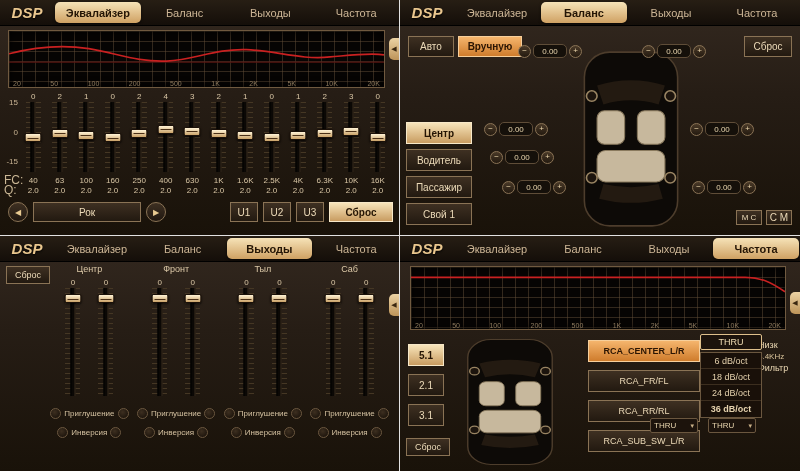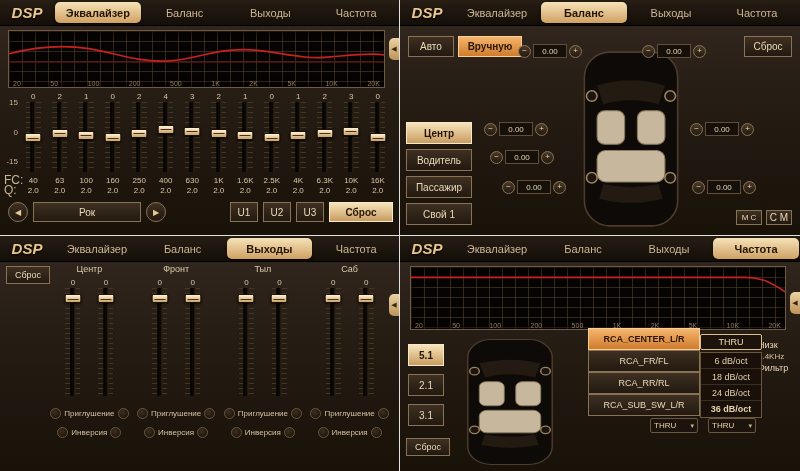--- a/index.html
+++ b/index.html
@@ -68,42 +68,42 @@
   .b-manual{position:absolute;left:58px;top:36px;width:64px;height:21px;}
   .b-reset{position:absolute;right:8px;top:36px;width:48px;height:21px;}
   .pos-stack{position:absolute;left:6px;top:122px;display:flex;flex-direction:column;gap:5px;}
   .pos-btn{width:66px;height:22px;}
   .car{position:absolute;}
   .car svg{width:100%;height:100%;}
   .car-lg{left:178px;top:50px;width:106px;height:178px;}
   .car-sm{left:62px;top:102px;width:96px;height:128px;}
   .spinner{position:absolute;display:flex;align-items:center;gap:2px;z-index:4;}
   .spin-btn{width:13px;height:13px;border-radius:50%;background:linear-gradient(#4a3a28,#241a10);border:1px solid #8a7355;color:#eed9ae;font-size:8px;line-height:1;display:flex;align-items:center;justify-content:center;cursor:pointer;padding:0;font-family:inherit;}
-  .spin-val{min-width:34px;height:14px;background:#15100a;border:1px solid #5f4d38;border-radius:0;color:#e8d5ae;font-size:8px;display:flex;align-items:center;justify-content:center;}
+  .spin-val{min-width:34px;height:14px;background:#15100a;border:1px solid #5f4d38;border-radius:5px;color:#e8d5ae;font-size:8px;display:flex;align-items:center;justify-content:center;}
   .b-mc{position:absolute;right:38px;top:210px;width:26px;height:15px;padding:0;font-size:8px;}
   .b-cm{position:absolute;right:8px;top:210px;width:26px;height:15px;padding:0;font-size:10px;}
 
   
   .o-reset{position:absolute;left:6px;top:30px;width:44px;height:18px;padding:0;font-size:9px;}
   .out-groups{position:absolute;left:48px;right:8px;top:28px;bottom:3px;display:flex;gap:4px;}
   .out-group{flex:1;display:flex;flex-direction:column;align-items:center;}
   .out-name{font-size:9px;color:#dcc9a8;height:12px;}
   .out-sliders{display:flex;gap:18px;margin-top:2px;}
   .out-sl{display:flex;flex-direction:column;align-items:center;}
   .out-val{font-size:8px;color:#d9c6a5;height:10px;}
   .tog-row{display:flex;align-items:center;gap:3px;margin-top:12px;text-align:center;}
   .tog-row.inv{margin-top:8px;}
   .tog{width:11px;height:11px;border-radius:50%;background:radial-gradient(circle at 40% 35%,#3d2f20,#140d07);border:1px solid #6b573f;cursor:pointer;}
   .tog-label{font-size:8px;color:#d4c1a0;}
 
   
   .mode-stack{position:absolute;left:8px;top:108px;display:flex;flex-direction:column;gap:8px;}
   .mode-btn{width:36px;height:22px;padding:0;}
   .f-reset{position:absolute;left:6px;top:202px;width:44px;height:18px;padding:0;font-size:9px;}
-  .chan-stack{position:absolute;left:188px;top:92px;display:flex;flex-direction:column;align-items:flex-end;}
+  .chan-stack{position:absolute;left:188px;top:104px;display:flex;flex-direction:column;gap:8px;align-items:flex-end;}
   .chan-btn{width:112px;height:22px;padding:0;font-size:9px;}
   .dd{position:absolute;left:300px;top:98px;width:62px;z-index:6;}
   .dd-sel{height:16px;background:#1c130c;border:1px solid #dfc08c;border-radius:2px;color:#f0ddb4;font-size:9px;display:flex;align-items:center;justify-content:center;cursor:pointer;}
   .dd-opts{margin-top:2px;background:#191009;border:1px solid #6b573f;}
   .dd-opt{height:16px;display:flex;align-items:center;justify-content:center;font-size:9px;color:#e4d1ad;border-bottom:1px solid #3c2e1f;cursor:pointer;}
   .dd-opt:last-child{border-bottom:none;font-weight:bold;}
   .filter-block{position:absolute;left:358px;top:104px;width:40px;display:flex;flex-direction:column;gap:2px;font-size:9px;color:#ecd9b4;z-index:3;}
   .f-val{font-size:8px;color:#d9c39a;}
   .thru-sel{position:absolute;width:48px;height:15px;background:#1c130c;border:1px solid #6b573f;border-radius:2px;display:flex;align-items:center;justify-content:space-between;padding:0 3px;font-size:8px;color:#e8d5ae;cursor:pointer;z-index:2;}
   .t1{left:250px;top:182px;}

